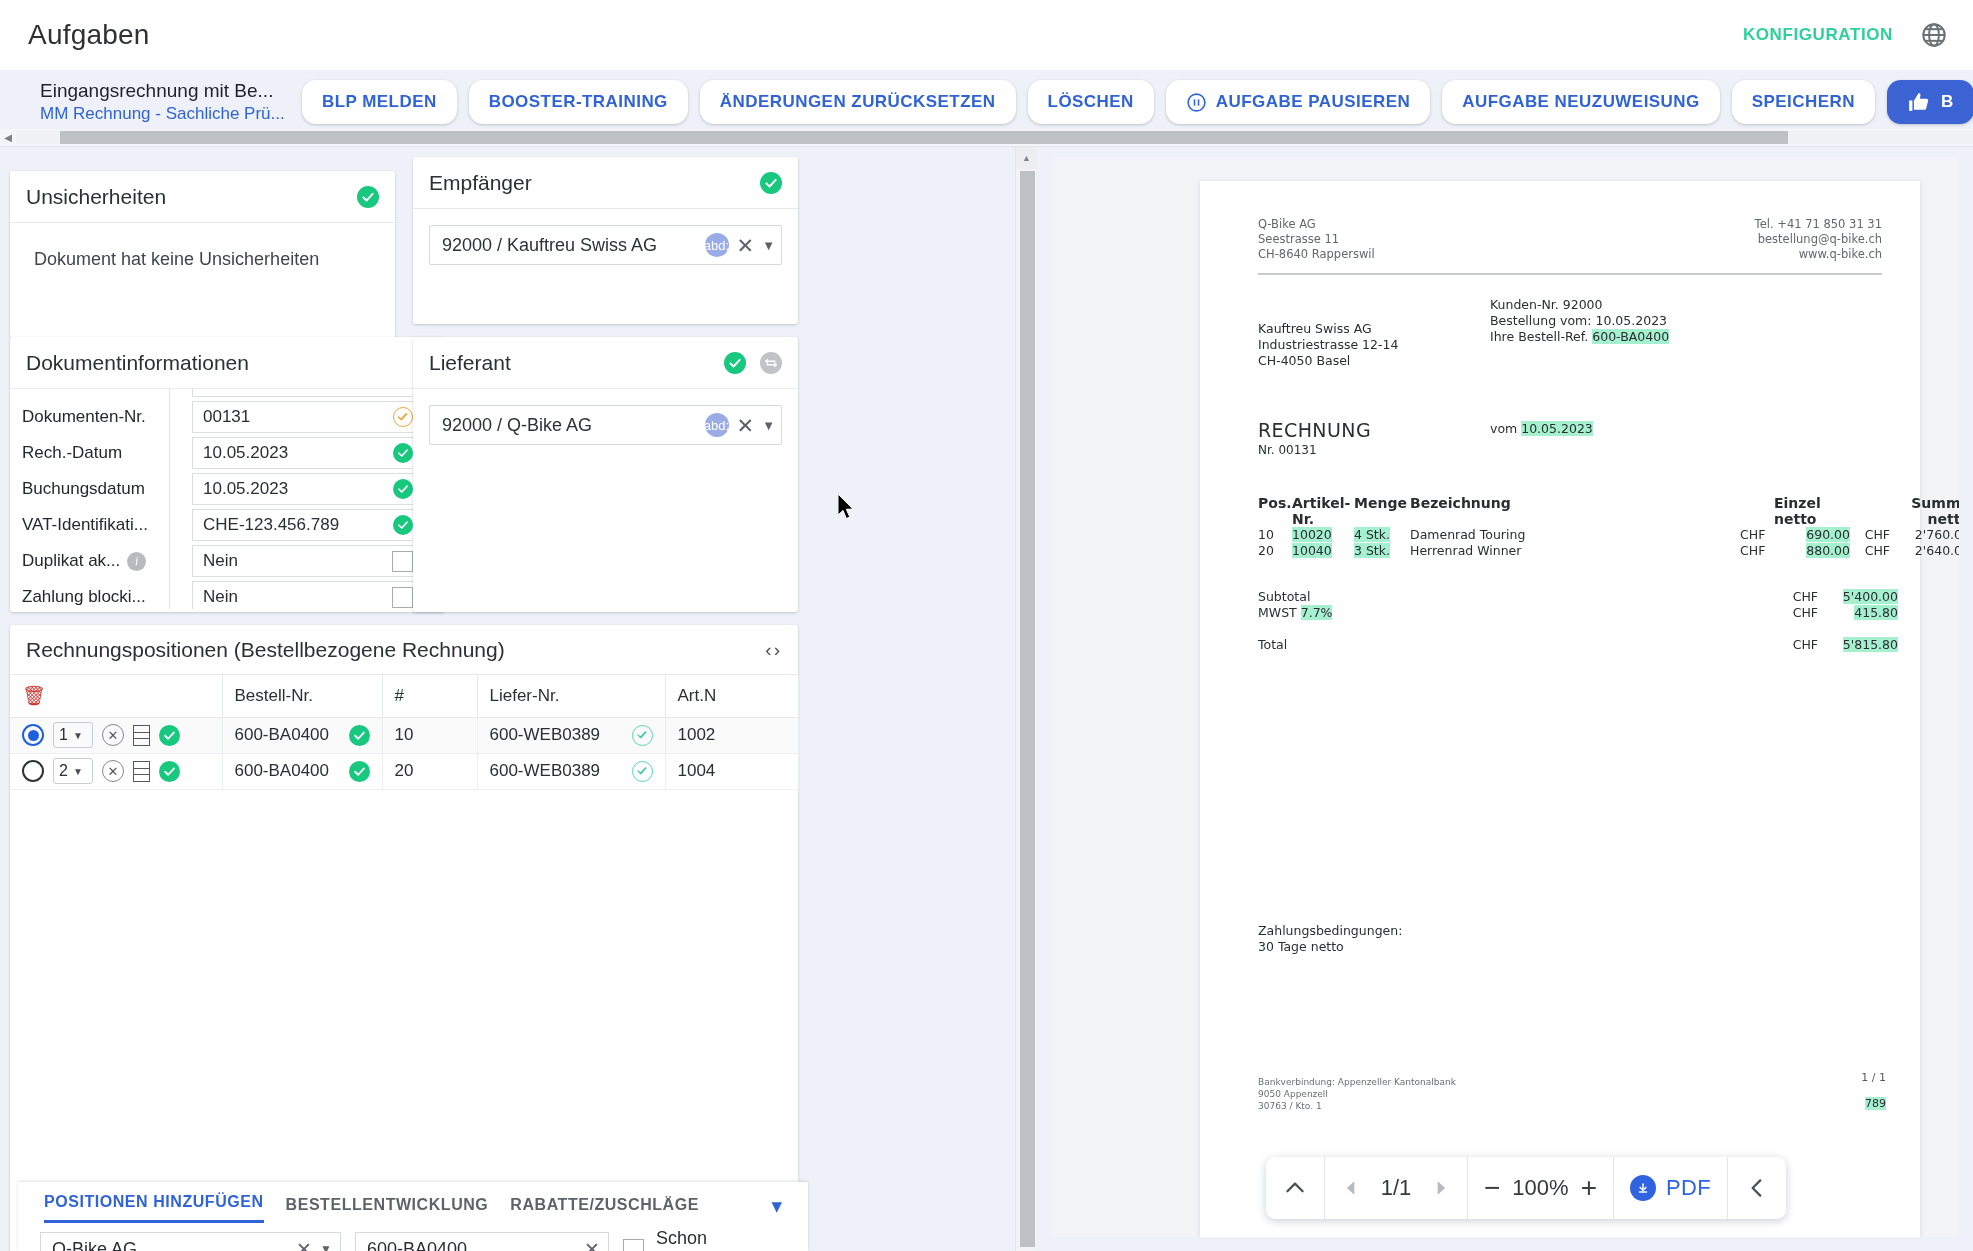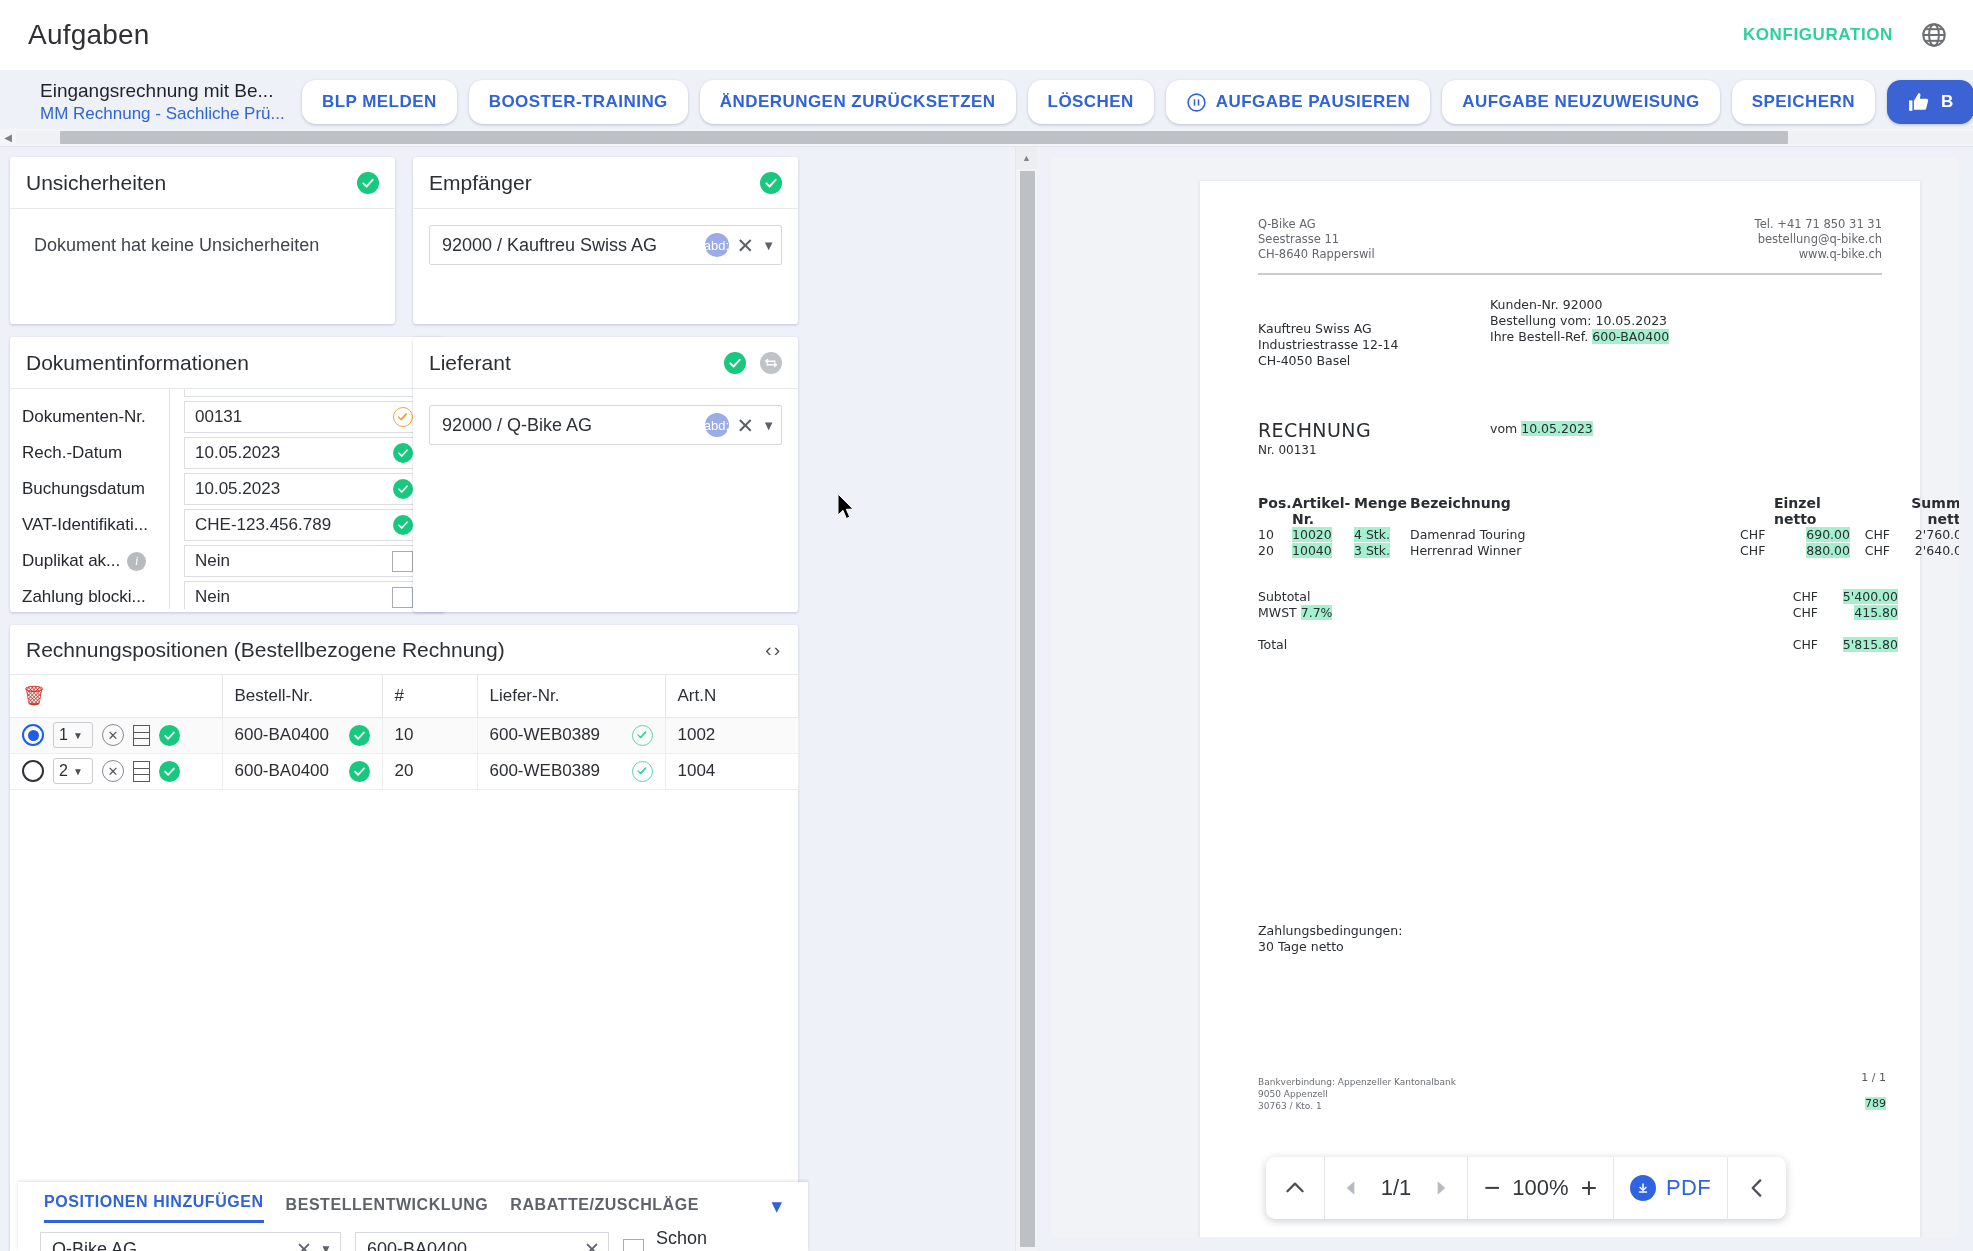--- a/index.html
+++ b/index.html
@@ -99,21 +99,21 @@
     width:24px;height:24px;border-radius:50%;background:#9aabe6;
     display:flex;align-items:center;justify-content:center;color:#fff;font-size:13px;
     cursor:pointer;
   }
   .combo .x-btn { font-size:21px; color:#5e6268; cursor:pointer; line-height:1; }
   .combo .caret { font-size:13px; color:#5e6268; cursor:pointer; }
 
   
   .docinfo-scroll { position:relative; height:220px; overflow:hidden; }
   .docinfo-rows { position:absolute; left:0; top:-26px; width:100%; }
-  .dirow { display:flex; align-items:center; height:36px; }
+  .dirow { display:flex; align-items:center; height:36px;gap:8px; }
   .dilabel {
     width:148px; flex:0 0 148px; font-size:17px; color:#25282d;
     border-right:1px solid #e0e3e8; height:36px; display:flex; align-items:center;
     gap:7px; padding-right:6px; white-space:nowrap; overflow:hidden;
   }
   .dilabel.faded { color:#3a3d42; }
   .info-dot {
     width:19px;height:19px;border-radius:50%;background:#b7babf;color:#fff;
     font-size:12px; display:flex;align-items:center;justify-content:center; flex:0 0 19px;
     font-style:italic; font-family:"Liberation Serif", serif;
@@ -323,21 +323,21 @@
 
   <div class="hbar-top">
     <div class="arrow-l">◀</div>
     <div class="track">
       <div class="thumb"></div>
     </div>
   </div>
 
   <div class="left-pane">
 
-    <div class="card" style="left:10px; top:10px; width:385px; height:167px;">
+    <div class="card" style="left:10px; top:24px; width:385px; height:167px;">
       <div class="card-head">
         <div class="card-title">Unsicherheiten</div>
         <div class="card-head-actions">
           <span class="check-green">
             <svg viewBox="0 0 24 24" fill="none" stroke="#fff" stroke-width="3.2" stroke-linecap="round" stroke-linejoin="round">
                 <polyline points="4,12.5 9.5,18 20,6.5"></polyline>
               </svg>
           </span>
         </div>
       </div>

